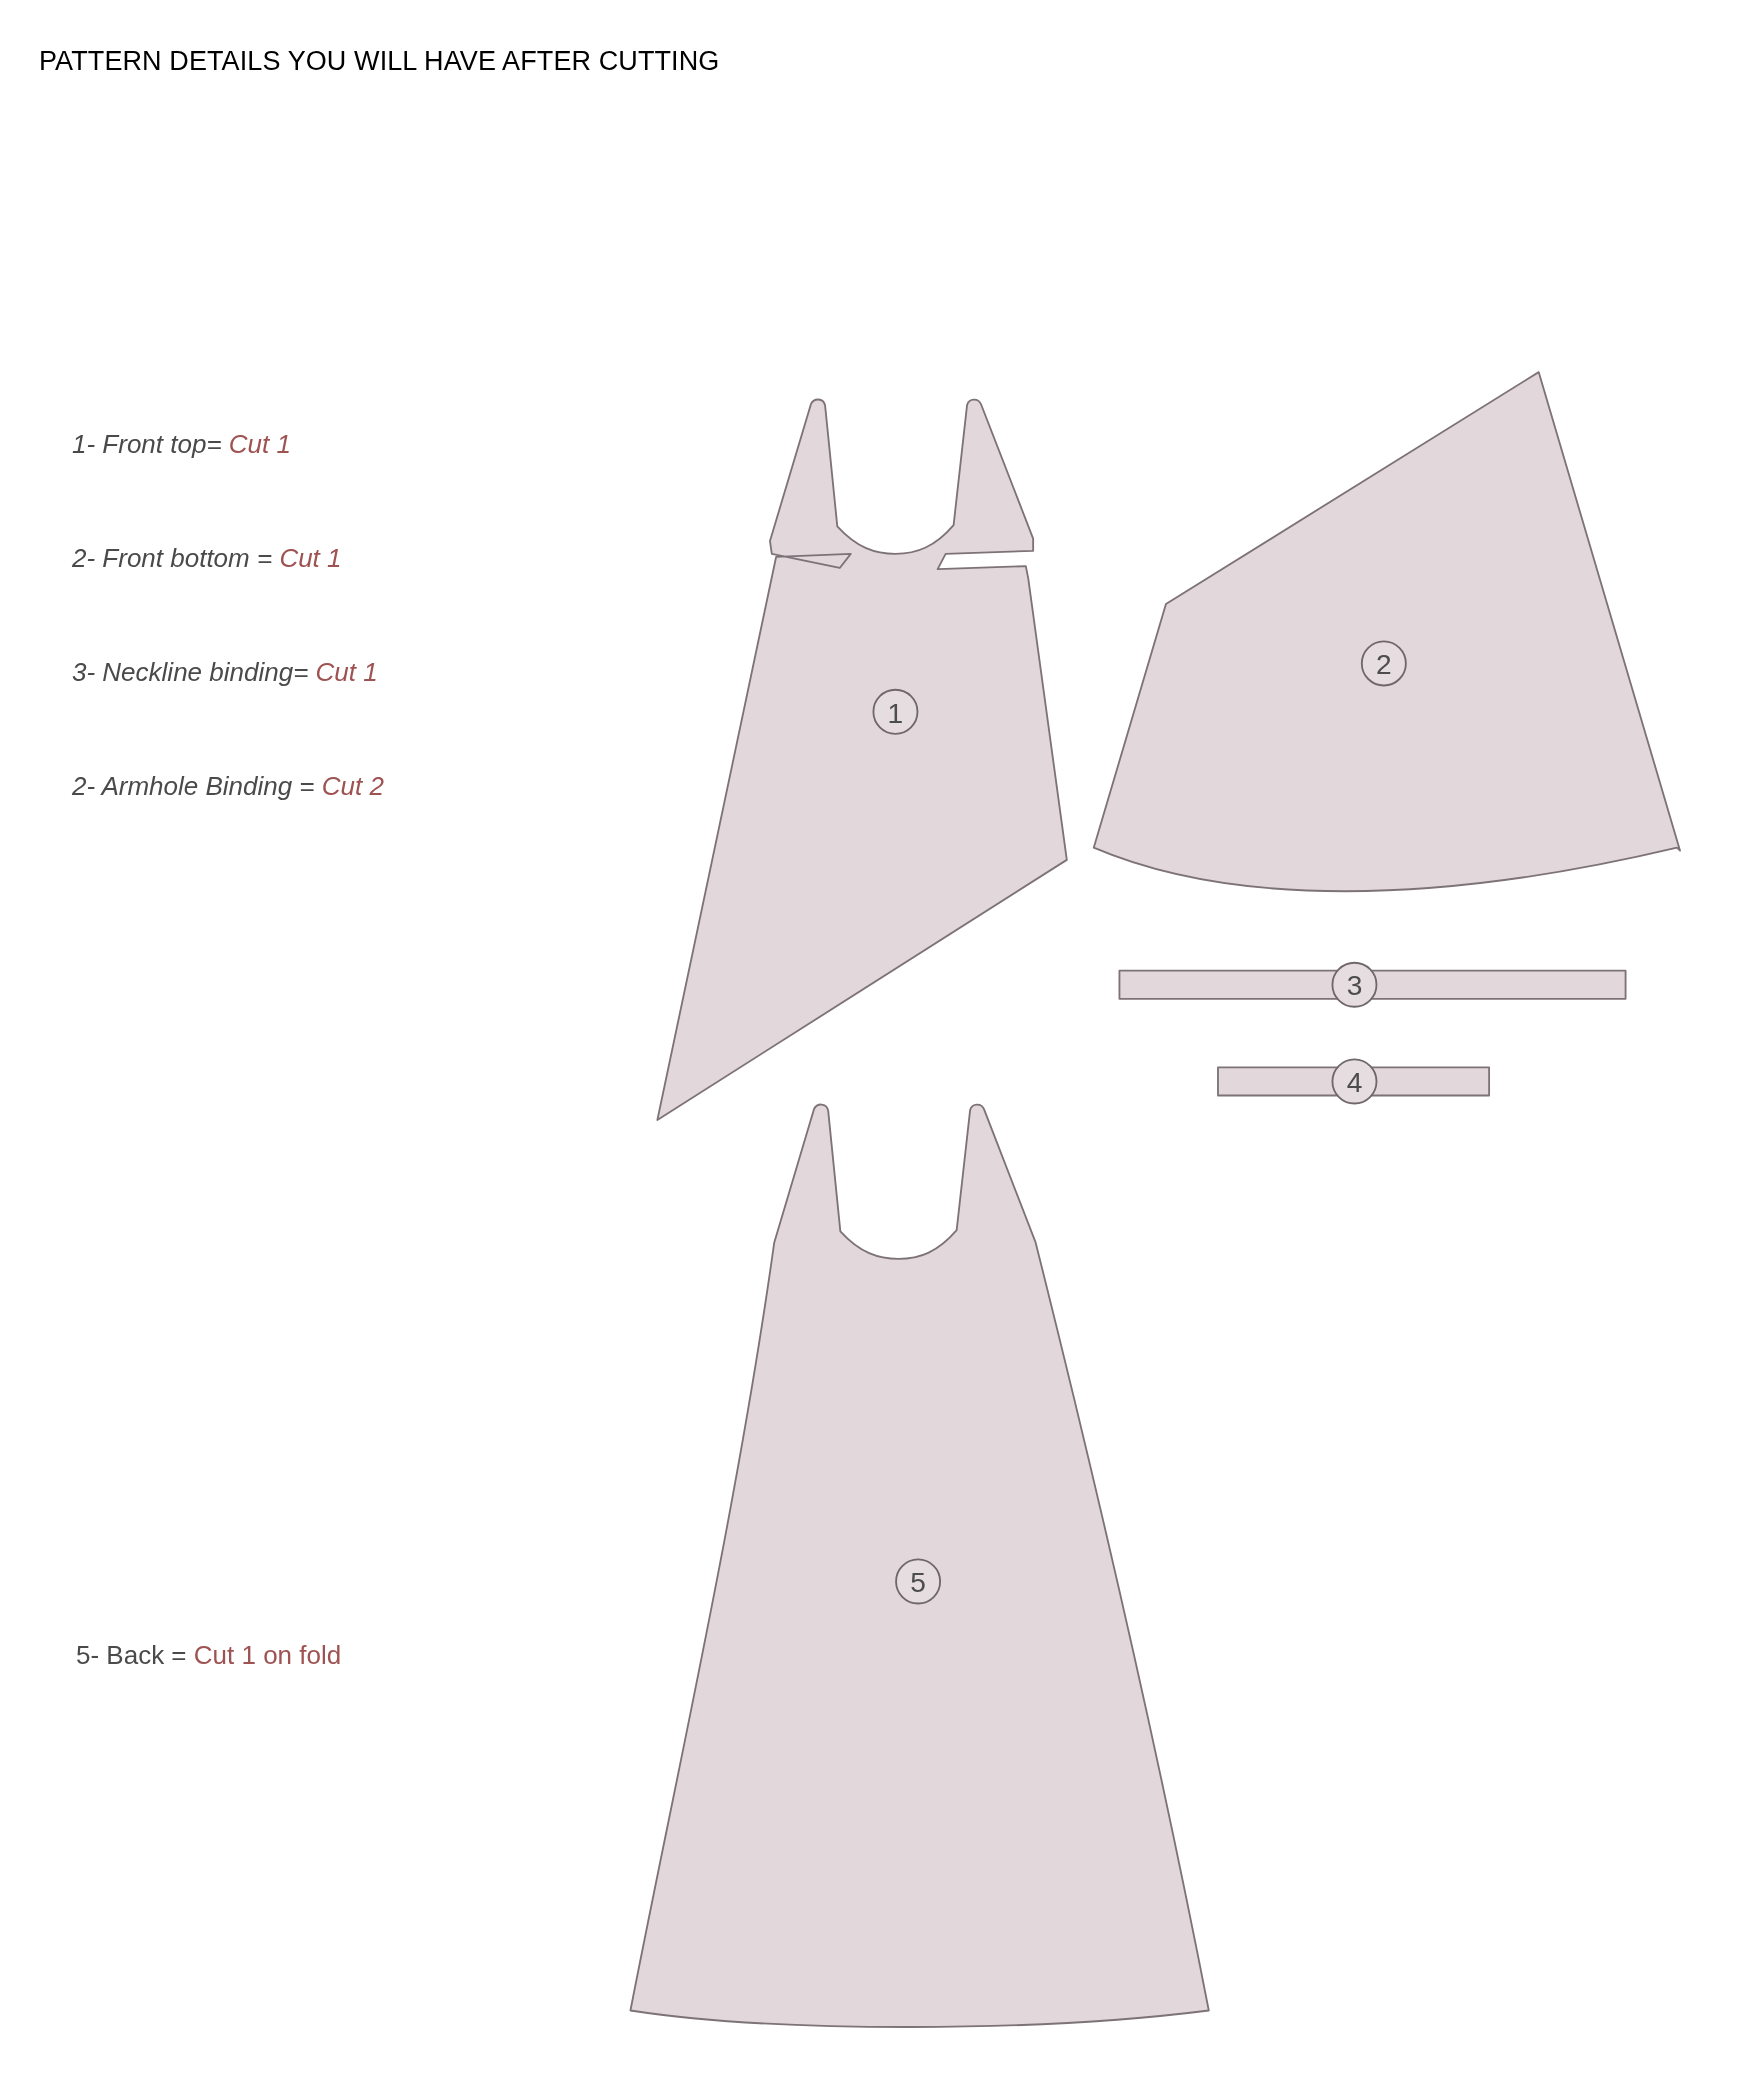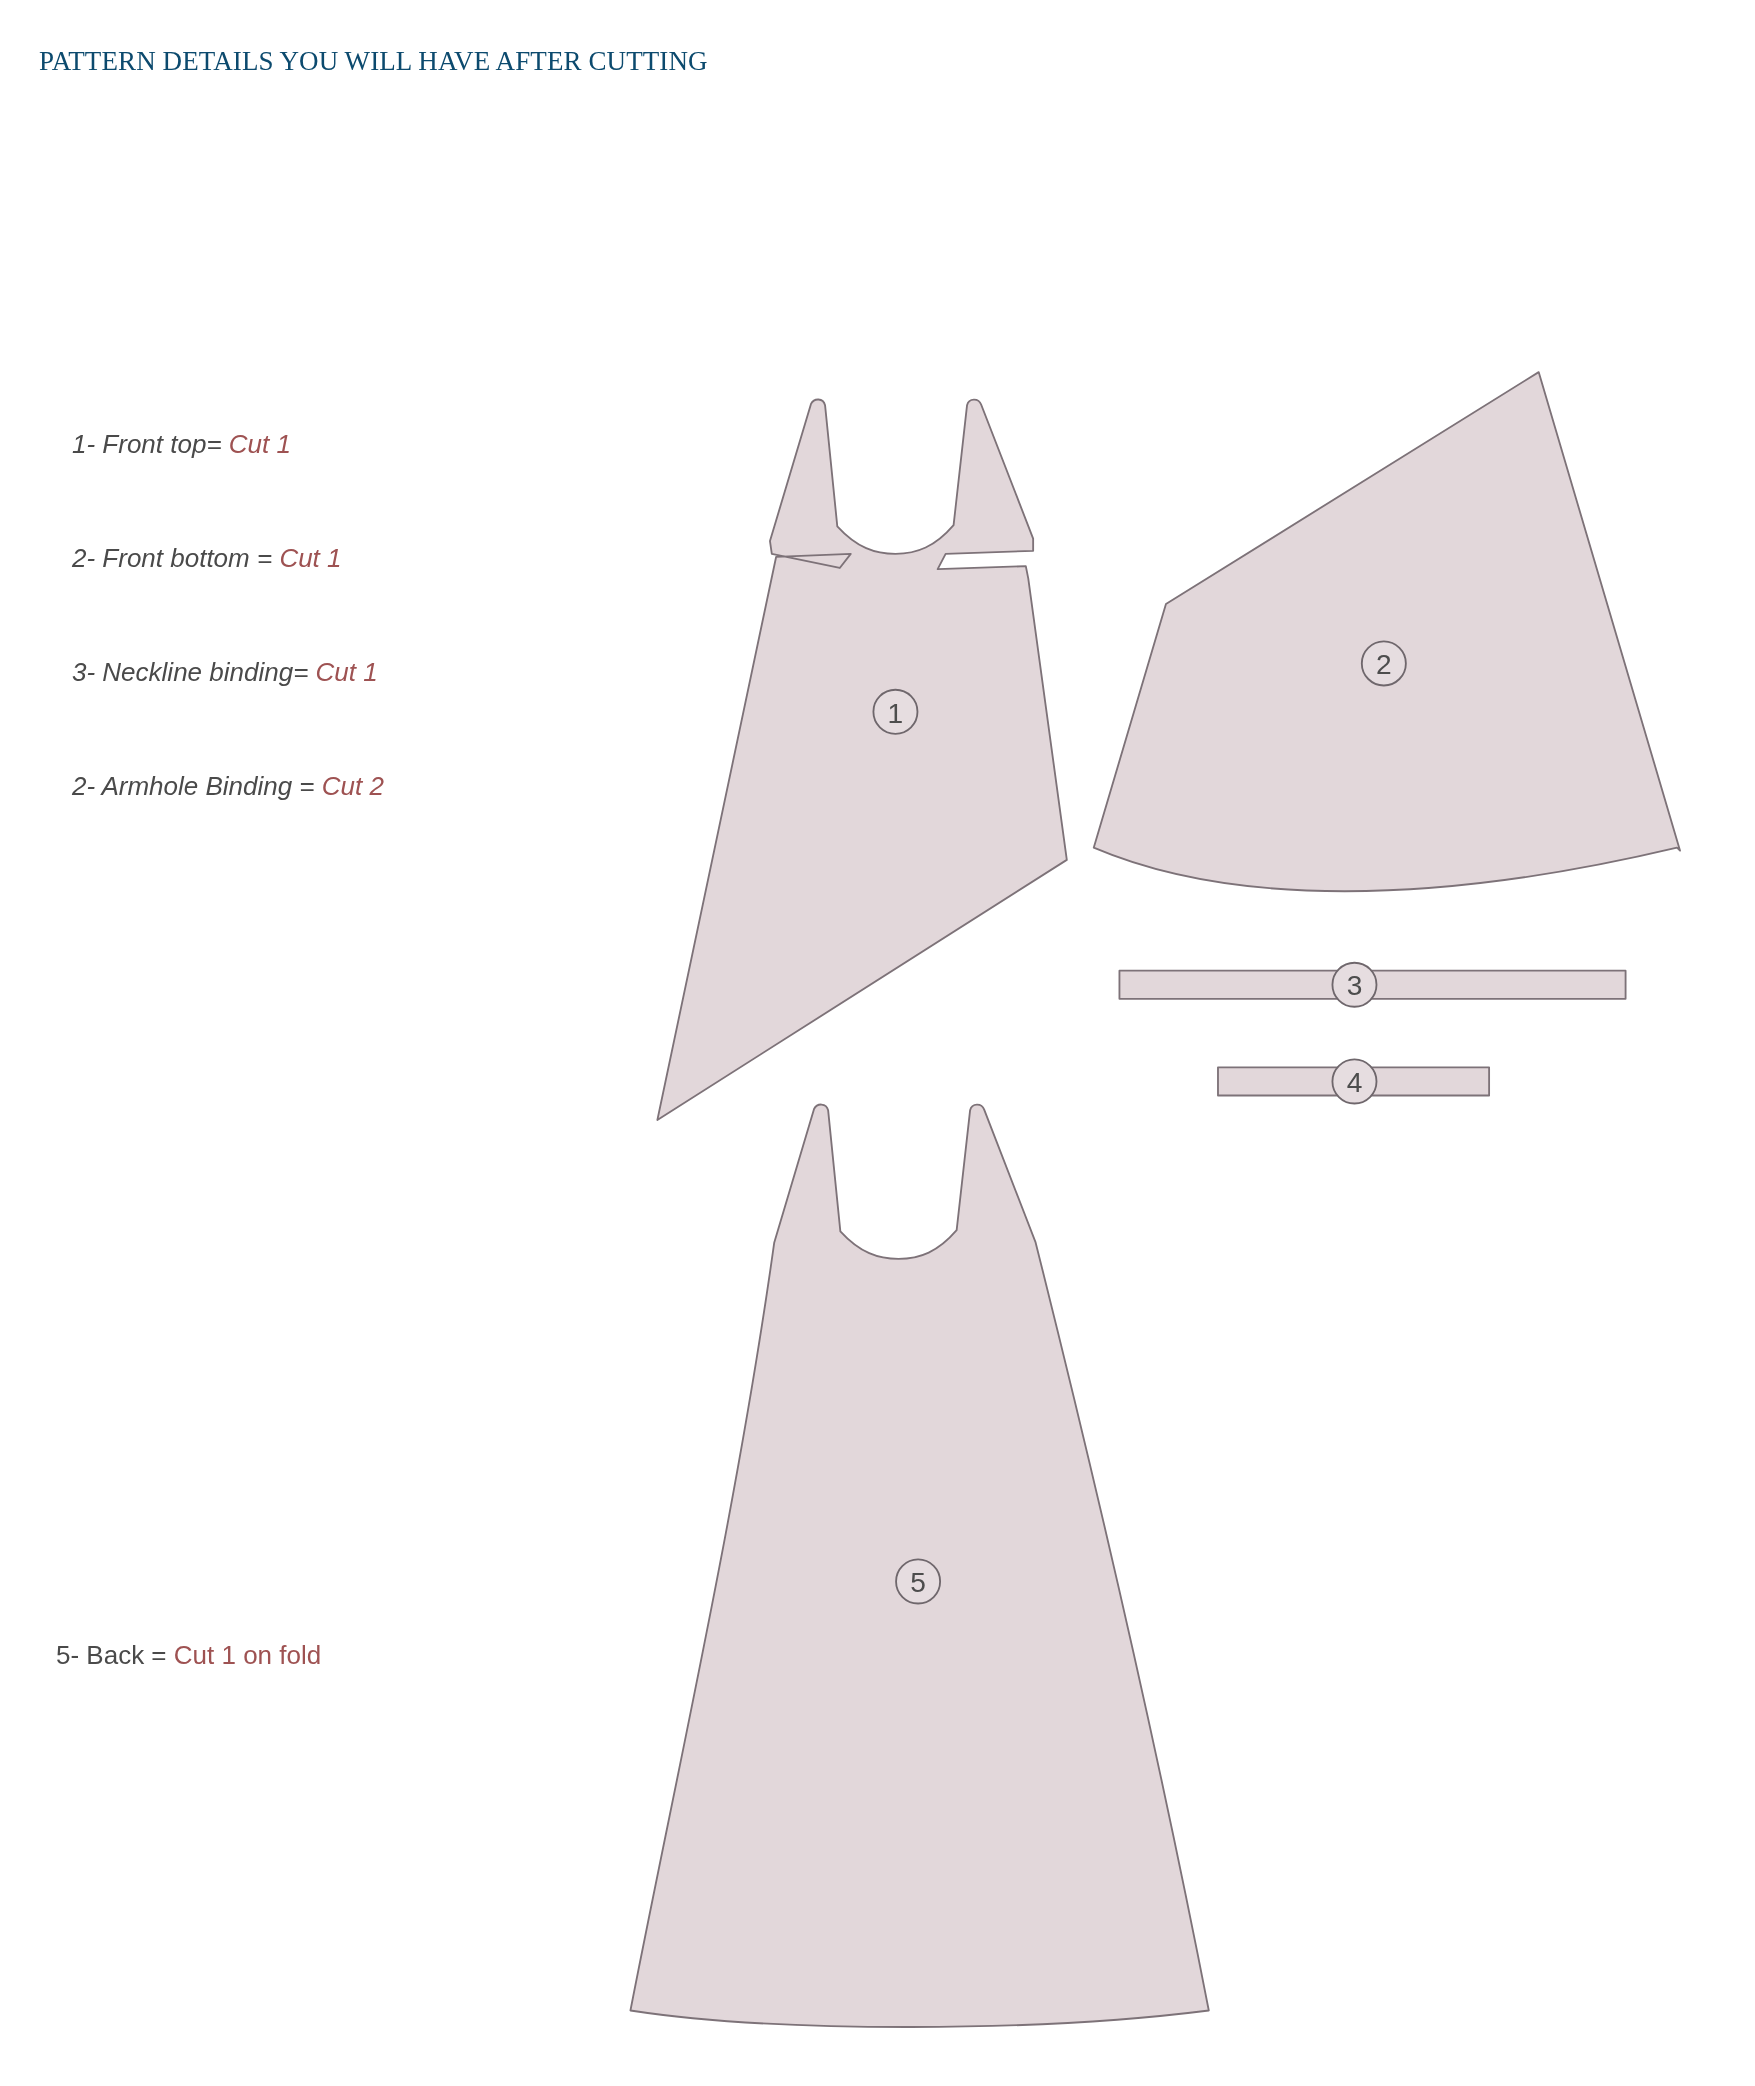--- a/index.html
+++ b/index.html
@@ -19,24 +19,23 @@
   
   .header {
     position: absolute;
     left: 39px;
     top: 42px;
     width: 1040px;
   }
   .header-line {
     font-size: 27px;
     line-height: 38px;
-    color: #0c4a6e;
+    color: #000000;
     letter-spacing: 0.1px;
     white-space: pre;
-    font-family: Liberation Serif, serif;
   }
   .header-line.caps {
     font-size: 27px;
   }
 
   
   .legend {
     position: absolute;
     left: 72px;
     top: 428px;
@@ -48,21 +47,21 @@
     line-height: 32px;
     margin-bottom: 82px;
     color: #4a4a4a;
     white-space: nowrap;
   }
   .legend-item .cut {
     color: #9e5252;
   }
   .legend-back {
     position: absolute;
-    left: 56px;
+    left: 76px;
     top: 1640px;
     font-size: 26px;
     color: #4a4a4a;
     white-space: nowrap;
   }
   .legend-back .cut {
     color: #9e5252;
   }
 
   

